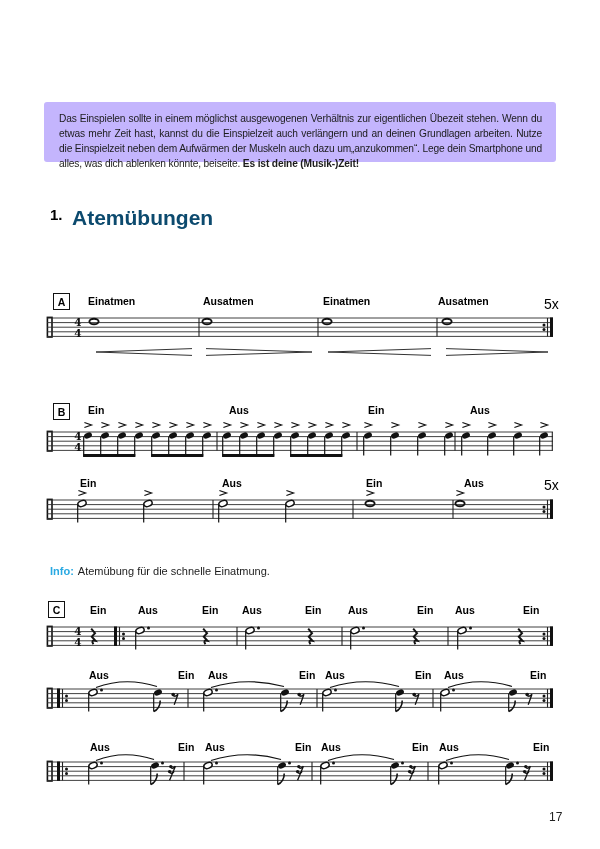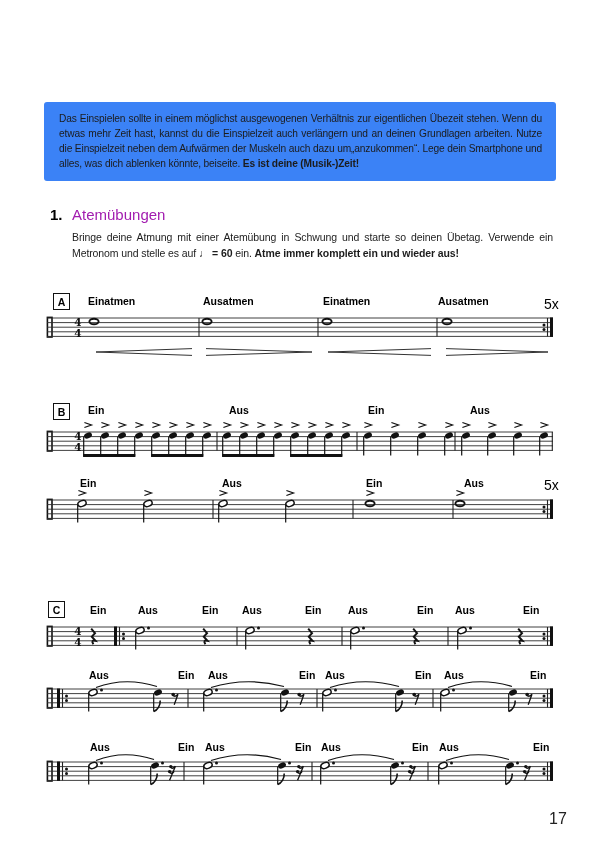--- a/index.html
+++ b/index.html
@@ -1,52 +1,51 @@
 <!DOCTYPE html>
 <html><head>
 <meta charset="utf-8">
 <style>
   html,body{margin:0;padding:0;background:#fff;}
   .page{position:relative;width:600px;height:849px;background:#ffffff;overflow:hidden;
         font-family:"Liberation Sans","DejaVu Sans",sans-serif;color:#1a1a1a;}
   .title{position:absolute;left:50px;top:33px;font-size:27px;font-weight:500;
          letter-spacing:-0.3px;color:#000;}
-  .introbox{position:absolute;left:44px;top:102px;width:512px;height:79px;
-            background:#3b82f6;border-radius:3px;box-sizing:border-box;padding:9px 14px 12px 15px;}
+  .introbox{position:absolute;left:44px;top:102px;width:512px;height:60px;
+            background:#c4b5fd;border-radius:3px;box-sizing:border-box;padding:9px 14px 12px 15px;}
   .introbox p{margin:0;font-size:10.2px;line-height:15px;letter-spacing:-0.15px;
               text-align:justify;color:#1c1c1c;}
   .secnum{position:absolute;left:50px;top:206px;font-size:15px;font-weight:bold;color:#000;}
-  .sectitle{position:absolute;left:72px;top:206px;font-size:15px;font-weight:normal;color:#a21caf;}
+  .sectitle{position:absolute;left:72px;top:206px;font-size:21px;font-weight:bold;color:#0c4a6e;}
   .secbody{position:absolute;left:72px;top:230px;width:481px;margin:0;font-size:10.5px;
            line-height:15.5px;letter-spacing:-0.1px;text-align:justify;color:#1c1c1c;}
   .sys{position:absolute;left:0;width:600px;}
   .sysvg{position:absolute;left:0;top:0;}
   .letterbox{position:absolute;width:15px;height:15px;border:1.4px solid #111;background:#fff;
              display:flex;align-items:center;justify-content:center;
              font-size:10.5px;font-weight:bold;color:#000;}
   .blabel{position:absolute;font-size:10.5px;font-weight:bold;color:#000;white-space:nowrap;}
   .rep{position:absolute;font-size:14px;color:#000;white-space:nowrap;}
   .infoline{position:absolute;left:50px;top:565px;font-size:11px;color:#1c1c1c;}
   .infoline b{color:#29a9e2;margin-right:4px;}
-  .pagenum{position:absolute;left:549px;top:810px;font-size:16px;color:#222;}
+  .pagenum{position:absolute;left:549px;top:810px;font-size:12px;color:#222;}
   .ts{font-family:"DejaVu Serif","Liberation Serif",serif;font-weight:bold;font-size:10.5px;fill:#111;}
 </style>
 </head>
 <body>
 
 <div class="page">
 
 
   <div class="introbox">
     <p><span>Das Einspielen sollte in einem möglichst ausgewogenen Verhältnis zur eigentlichen Übezeit stehen. Wenn du etwas mehr Zeit hast, kannst du die Einspielzeit auch verlängern und an deinen Grundlagen arbeiten. Nutze die Einspielzeit neben dem Aufwärmen der Muskeln auch dazu um„anzukommen“. Lege dein Smartphone und alles, was dich ablenken könnte, beiseite. </span><b>Es ist deine (Musik-)Zeit!</b></p>
   </div>
 
   <span class="secnum">1.</span>
   <span class="sectitle">Atemübungen</span>
-  <p class="secbody"><span>Bringe deine Atmung mit einer Atemübung in Schwung und starte so deinen Übetag. Verwende ein Metronom und stelle es auf </span><b>♩ = 60</b><span> ein. </span><b>Atme immer komplett ein und wieder aus!</b></p>
 
   <div class="sys" style="top:287px;height:80px;">
     <div class="letterbox" style="left:53px;top:6px;">A</div>
     <span class="blabel" style="left:88px;top:8px;">Einatmen</span>
     <span class="blabel" style="left:203px;top:8px;">Ausatmen</span>
     <span class="blabel" style="left:323px;top:8px;">Einatmen</span>
     <span class="blabel" style="left:438px;top:8px;">Ausatmen</span>
     <span class="rep" style="left:544px;top:9px;">5x</span>
     <svg class="sysvg" id="svgA" width="600" height="80">
         <rect x="47.4" y="30.4" width="4.6" height="19.599999999999998" fill="none" stroke="#111" stroke-width="1.6"></rect>
@@ -193,20 +192,21 @@
         <ellipse cx="290" cy="29.5" rx="4.3" ry="2.8" fill="#fff" stroke="#111" stroke-width="1.5" transform="rotate(-21 290 29.5)"></ellipse>
         <path d="M285.7 30.5V48.5" stroke="#111" stroke-width="1.2" fill="none"></path>
         <path d="M286.4 16.5L293.4 19L286.4 21.5" fill="none" stroke="#111" stroke-width="1.3"></path>
         <ellipse cx="370" cy="29.5" rx="4.6" ry="2.8" fill="none" stroke="#111" stroke-width="1.9"></ellipse>
         <path d="M366.4 16.5L373.4 19L366.4 21.5" fill="none" stroke="#111" stroke-width="1.3"></path>
         <ellipse cx="460" cy="29.5" rx="4.6" ry="2.8" fill="none" stroke="#111" stroke-width="1.9"></ellipse>
         <path d="M456.4 16.5L463.4 19L456.4 21.5" fill="none" stroke="#111" stroke-width="1.3"></path>
       </svg>
   </div>
 
+  <div class="infoline"><b>Info:</b><span>Atemübung für die schnelle Einatmung.</span></div>
 
   <div class="sys" style="top:600px;height:58px;">
     <div class="letterbox" style="left:48px;top:1px;">C</div>
     <span class="blabel" style="left:90px;top:4px;">Ein</span>
     <span class="blabel" style="left:138px;top:4px;">Aus</span>
     <span class="blabel" style="left:202px;top:4px;">Ein</span>
     <span class="blabel" style="left:242px;top:4px;">Aus</span>
     <span class="blabel" style="left:305px;top:4px;">Ein</span>
     <span class="blabel" style="left:348px;top:4px;">Aus</span>
     <span class="blabel" style="left:417px;top:4px;">Ein</span>

